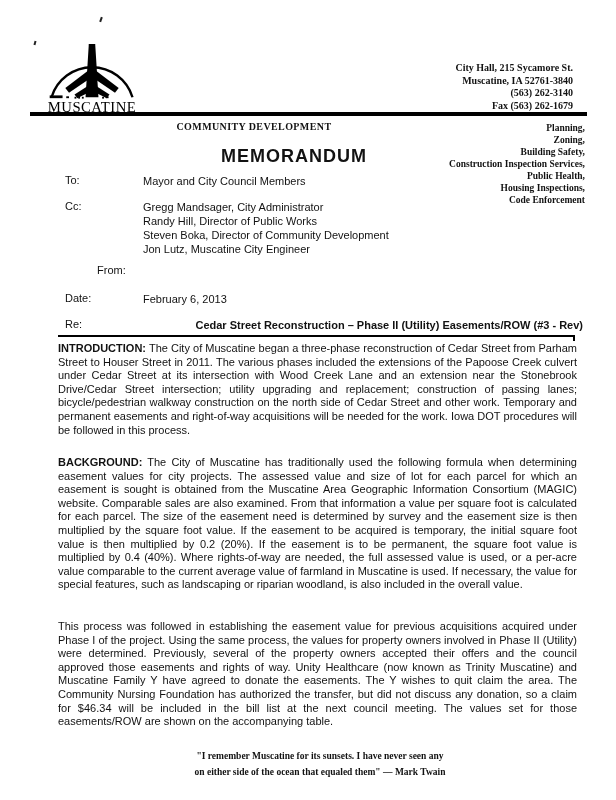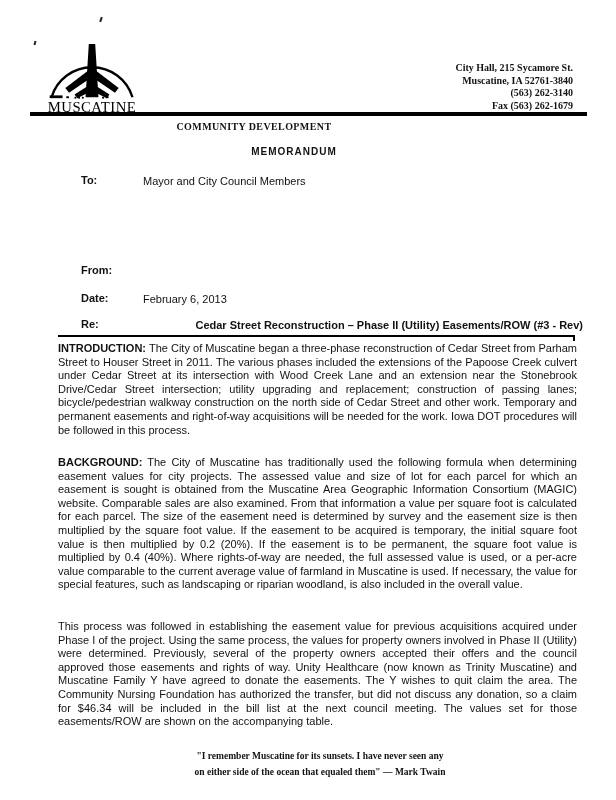--- a/index.html
+++ b/index.html
@@ -22,24 +22,24 @@
     font-family:"Liberation Serif", serif; font-weight:bold;
     font-size:10px; letter-spacing:0.4px;
   }
   .services {
     position:absolute; top:122px; right:31px; text-align:right;
     font-family:"Liberation Serif", serif; font-weight:bold;
     font-size:9.5px; line-height:12px;
   }
   .memo-title {
     position:absolute; left:0; top:146px; width:580px; text-align:center;
-    font-weight:bold; font-size:10px; letter-spacing:1px;padding-left:8px;
+    font-weight:bold; font-size:18px; letter-spacing:1px;padding-left:8px;
   }
   .field-row { position:absolute; left:65px; font-size:11px; }
-  .field-label { position:absolute; left:16px; top:0; font-weight:bold; }
+  .field-label { position:absolute; left:0; top:0; font-weight:normal; }
   .field-value { margin-left:78px; line-height:14px; width:440px; }
   .field-value.bold { font-weight:bold;text-align:right; }
   .sep-line { position:absolute; left:58px; top:335px; width:517px; height:2px; background:#000; }
   .sep-tick { position:absolute; left:573px; top:335px; width:2px; height:6px; background:#000; }
   .para {
     position:absolute; left:58px; width:519px;
     font-size:11px; line-height:13.6px; text-align:justify;
   }
   .para strong { font-weight:bold; }
   .footer-quote {
@@ -79,30 +79,48 @@
     <div>City Hall, 215 Sycamore St.</div>
     <div>Muscatine, IA 52761-3840</div>
     <div>(563) 262-3140</div>
     <div>Fax (563) 262-1679</div>
   </div>
 
   <div class="thick-rule"></div>
 
   <div class="dept">COMMUNITY DEVELOPMENT</div>
 
+  <div class="services">
+    <div>Planning,</div>
+    <div>Zoning,</div>
+    <div>Building Safety,</div>
+    <div>Construction Inspection Services,</div>
+    <div>Public Health,</div>
+    <div>Housing Inspections,</div>
+    <div>Code Enforcement</div>
+  </div>
 
   <div class="memo-title">MEMORANDUM</div>
 
   <div class="field-row" style="top:174px;">
     <span class="field-label">To:</span>
     <div class="field-value">Mayor and City Council Members</div>
   </div>
 
+  <div class="field-row" style="top:200px;">
+    <span class="field-label">Cc:</span>
+    <div class="field-value">
+      <div>Gregg Mandsager, City Administrator</div>
+      <div>Randy Hill, Director of Public Works</div>
+      <div>Steven Boka, Director of Community Development</div>
+      <div>Jon Lutz, Muscatine City Engineer</div>
+    </div>
+  </div>
 
-  <div class="field-row" style="top:264px;">
+  <div class="field-row" style="top:264px;margin-left:32px;">
     <span class="field-label">From:</span>
   </div>
 
   <div class="field-row" style="top:292px;">
     <span class="field-label">Date:</span>
     <div class="field-value">February 6, 2013</div>
   </div>
 
   <div class="field-row" style="top:318px;">
     <span class="field-label">Re:</span>

